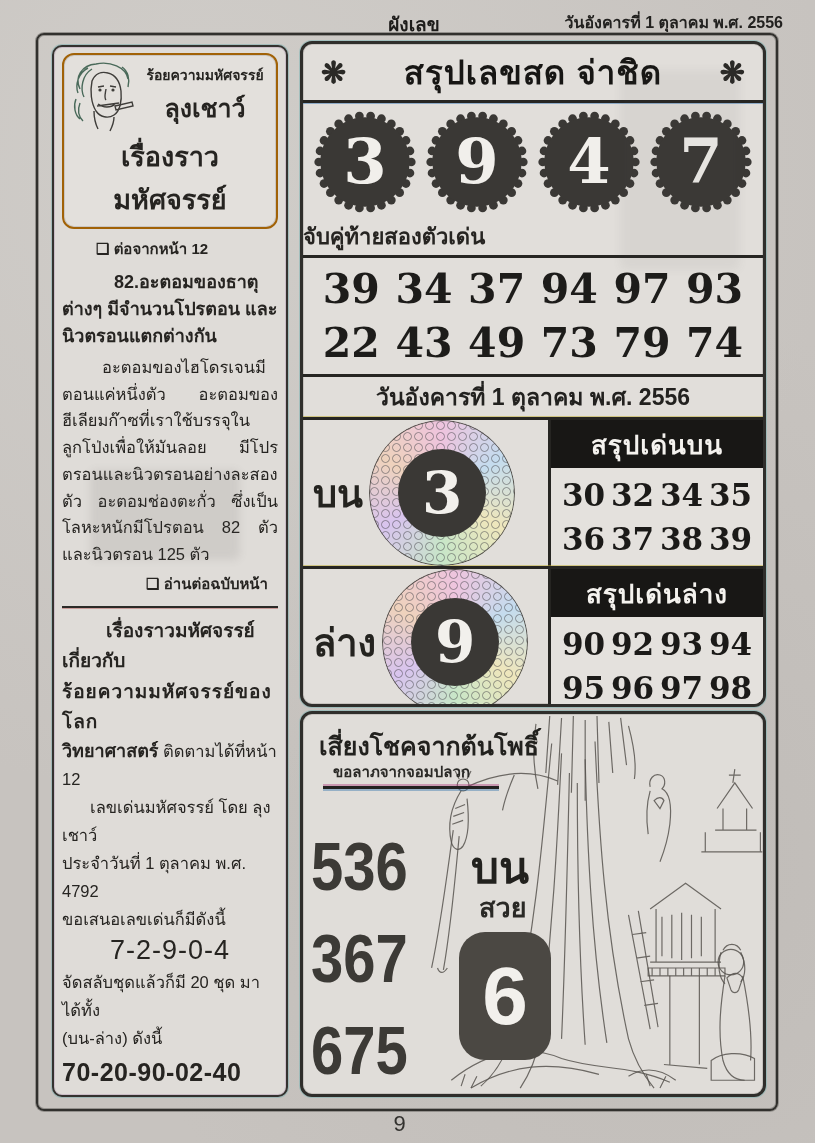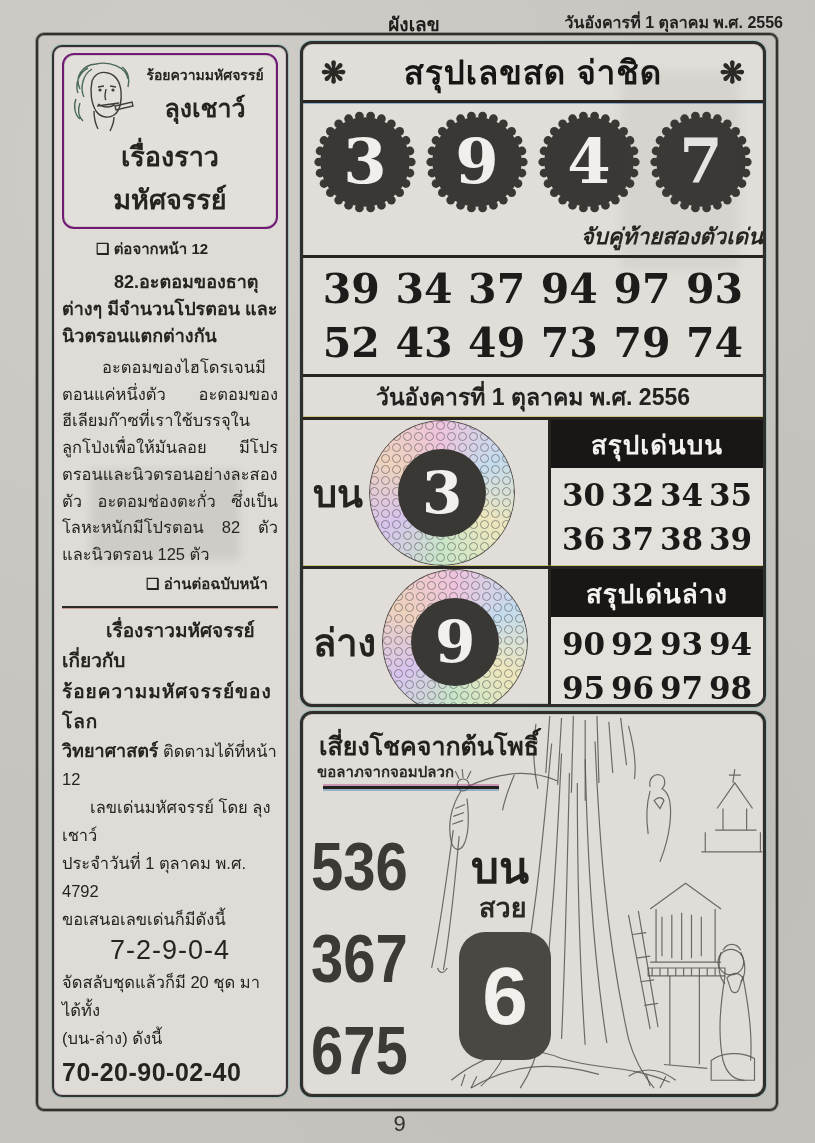--- a/index.html
+++ b/index.html
@@ -8,21 +8,21 @@
                      radial-gradient(circle at 80% 75%,#c0bcb8 0%,rgba(192,188,184,0) 50%);
     font-family:"Liberation Sans",sans-serif;color:#262421;overflow:hidden;}
   .masthead{position:absolute;top:9px;left:0;right:0;text-align:center;font-weight:bold;font-size:19px;color:#1d1c1a;padding-left:13px;}
   .top-date{position:absolute;top:10px;right:32px;font-size:16px;font-weight:bold;color:#22211f;}
   .frame{position:absolute;left:36px;top:33px;width:738px;height:1074px;border:2px solid #31302d;border-radius:8px;
     box-shadow:0 0 0 1px #93908c, inset 0 0 0 1px #93908c;}
   
   .leftbox{position:absolute;left:14px;top:10px;width:236px;height:1052px;border:2px solid #34322f;border-radius:10px;
     background:#dfdcd8;box-shadow:0 0 0 1px rgba(110,170,170,.45), inset 0 0 0 1px rgba(160,120,160,.3);
     padding:6px 8px;box-sizing:border-box;overflow:hidden;}
-  .brandbox{border:2px solid #701a75;border-radius:12px;background:#e3e0dc;padding:4px 6px 6px;box-shadow:inset 0 0 0 1px #cac6c2;}
+  .brandbox{border:2px solid #a16207;border-radius:12px;background:#e3e0dc;padding:4px 6px 6px;box-shadow:inset 0 0 0 1px #cac6c2;}
   .brandrow{display:flex;align-items:center;gap:4px;}
   .einstein{flex:0 0 66px;height:74px;}
   .brandtext{flex:1;text-align:center;}
   .brand1{font-size:14px;font-weight:bold;}
   .brand2{font-size:25px;font-weight:bold;margin-top:2px;}
   .brand3{text-align:center;font-size:27px;font-weight:bold;margin-top:2px;}
   .contfrom{font-size:15px;font-weight:bold;margin:8px 0 0 6px;padding-left:28px;}
   .art-head{font-size:18px;font-weight:bold;line-height:1.5;text-indent:52px;margin-top:8px;}
   .art-body{font-size:16.5px;line-height:1.62;text-align:justify;text-indent:40px;margin-top:4px;}
   .readmore{text-align:right;font-size:15px;font-weight:bold;margin:4px 10px 0 0;}
@@ -40,22 +40,22 @@
     background:#e1deda;box-shadow:0 0 0 1px rgba(120,180,180,.5), inset 0 0 0 1px #c6c2be;
     box-sizing:border-box;display:flex;flex-direction:column;overflow:hidden;}
   .rt-header{flex:0 0 56px;display:flex;align-items:center;justify-content:space-between;
     padding:0 18px;border-bottom:3px solid #262522;box-shadow:0 1px 0 rgba(60,120,180,.5);}
   .star{font-size:30px;font-weight:bold;color:#2a2926;}
   .rt-title{font-size:33px;font-weight:bold;color:#171614;letter-spacing:1px;}
   .hotrow{flex:0 0 118px;display:flex;align-items:center;justify-content:space-around;padding:0 6px;}
   svg.scallop{width:104px;height:104px;}
   svg.scallop circle{fill:#3a3835;}
   svg.scallop text{fill:#f1efeb;font-family:"DejaVu Serif","Liberation Serif",serif;font-weight:bold;font-size:60px;text-anchor:middle;}
-  .pairs-title{flex:0 0 34px;text-align:right;font-size:22px;font-weight:bold;line-height:32px;
-    border-bottom:3px solid #262522;font-style:italic;}
+  .pairs-title{flex:0 0 34px;text-align:left;font-size:22px;font-weight:bold;line-height:32px;
+    border-bottom:3px solid #262522;}
   .pairs-block{flex:0 0 116px;display:flex;flex-direction:column;justify-content:space-evenly;border-bottom:3px solid #262522;}
   .pair-row{display:flex;justify-content:space-around;padding:0 12px;
     font-family:"DejaVu Serif","Liberation Serif",serif;font-weight:bold;font-size:41px;color:#1d1c1a;}
   .rt-date{flex:0 0 40px;text-align:center;font-size:23px;line-height:40px;font-weight:bold;color:#22211f;}
   .panel{flex:1;display:flex;align-items:stretch;border-top:3px solid #262522;box-shadow:0 -1px 0 rgba(190,170,40,.5);}
   .panel-left{flex:1;display:flex;align-items:center;justify-content:flex-start;padding-left:10px;gap:6px;}
   .pos-label{font-size:38px;font-weight:bold;color:#24231f;}
   .ring{position:relative;width:146px;height:146px;border-radius:50%;flex:0 0 146px;
     background-image:radial-gradient(circle,rgba(0,0,0,0) 3px,rgba(70,70,75,.55) 3.8px,rgba(0,0,0,0) 4.8px),
       conic-gradient(#eec4de,#c4dcee,#eee6bc,#c8e6c8,#d8c4ee,#eed2bc,#eec4de);
@@ -69,21 +69,21 @@
   .pr-nums{flex:1;display:flex;flex-direction:column;justify-content:space-evenly;background:#e4e1dd;}
   .pr-row{display:flex;justify-content:space-around;padding:0 8px;
     font-family:"DejaVu Serif","Liberation Serif",serif;font-weight:bold;font-size:31px;color:#1b1a18;}
   
   .rbbox{position:absolute;left:262px;top:676px;width:466px;height:386px;border:3px solid #2f2e2b;border-radius:12px;
     background:#e0ddd9;box-shadow:0 0 0 1px rgba(120,180,180,.5), inset 0 0 0 1px #c6c2be;
     box-sizing:border-box;overflow:hidden;}
   .illus{position:absolute;inset:0;width:100%;height:100%;}
   .illus path,.illus line,.illus circle,.illus polyline{stroke:#57544f;stroke-width:1.2;fill:none;opacity:.85;}
   .fortune-title{position:absolute;left:16px;top:12px;font-size:25px;font-weight:bold;color:#22211e;}
-  .fortune-sub{position:absolute;left:14px;top:46px;font-size:15px;font-weight:bold;color:#2a2926;}
+  .fortune-sub{position:absolute;left:30px;top:46px;font-size:15px;font-weight:bold;color:#2a2926;}
   .fortune-underline{position:absolute;left:20px;top:72px;width:176px;height:0;border-top:3px solid #222120;
     box-shadow:0 -2px 0 rgba(170,50,120,.4),0 2px 0 rgba(40,110,170,.4);}
   .triple{position:absolute;left:8px;font-size:58px;font-weight:bold;color:#3c3a36;transform:scaleY(1.18);transform-origin:top;}
   .t0{top:112px;} .t1{top:204px;} .t2{top:296px;}
   .pos-big{position:absolute;left:168px;top:118px;font-size:44px;font-weight:bold;color:#22211e;}
   .pos-sub{position:absolute;left:176px;top:172px;font-size:27px;font-weight:bold;color:#2a2926;}
   .badge6{position:absolute;left:156px;top:218px;width:92px;height:128px;background:#4b4843;border-radius:26px;
     display:flex;align-items:center;justify-content:center;color:#f2f0ec;font-size:82px;font-weight:bold;}
   .pagenum{position:absolute;left:0;right:0;top:1111px;text-align:center;font-size:22px;color:#33322f;}
   .pagenum span{display:inline-block;transform:translateX(-8px);}
@@ -296,21 +296,21 @@
       <div class="pairs-block">
         <div class="pair-row">
           <span>39</span>
             <span>34</span>
             <span>37</span>
             <span>94</span>
             <span>97</span>
             <span>93</span>
         </div>
         <div class="pair-row">
-          <span>52</span>
+          <span>22</span>
             <span>43</span>
             <span>49</span>
             <span>73</span>
             <span>79</span>
             <span>74</span>
         </div>
       </div>
 
       <div class="rt-date">วันอังคารที่ 1 ตุลาคม พ.ศ. 2556</div>
 

